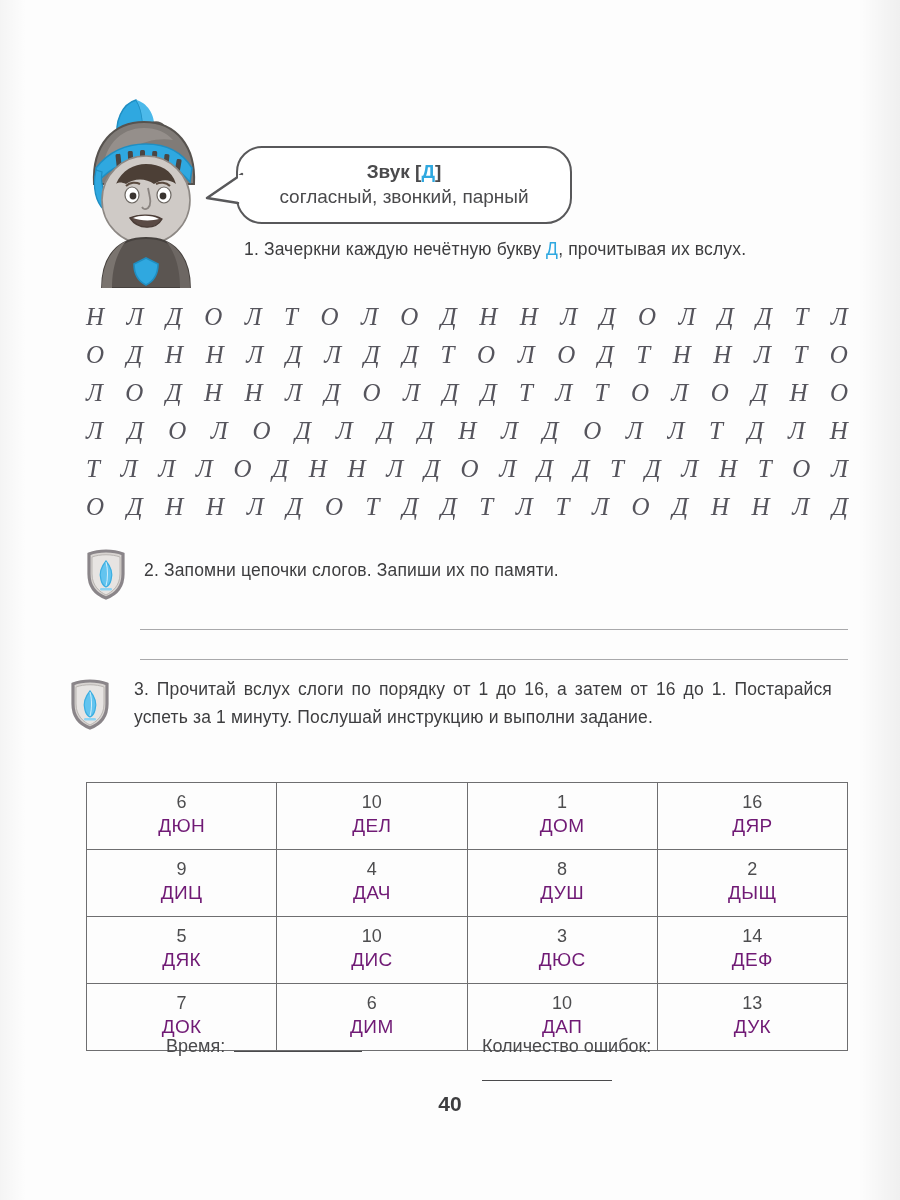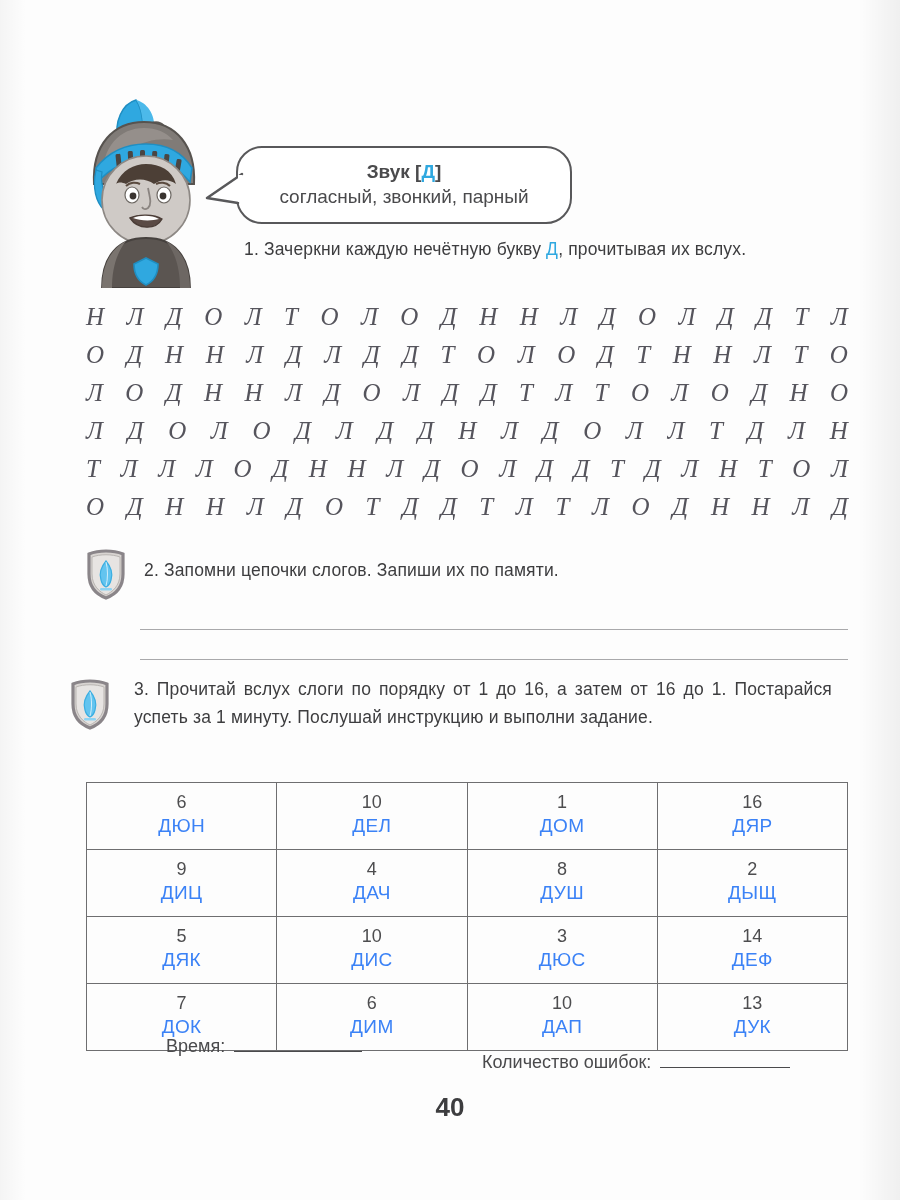--- a/index.html
+++ b/index.html
@@ -199,21 +199,21 @@
   .cell-num {
     display: block;
     font-size: 18px;
     color: #4d4d4f;
     line-height: 1.22;
     font-family: "Liberation Sans", "DejaVu Sans", sans-serif;
   }
   .cell-syl {
     display: block;
     font-size: 19px;
-    color: #3b82f6;
+    color: #701a75;
     line-height: 1.22;
     letter-spacing: 0.4px;
   }
 
   
   .footer-fields {
     position: absolute;
     left: 86px;
     top: 1036px;
     width: 762px;
@@ -222,36 +222,36 @@
   }
   .field {
     position: absolute;
     display: flex;
     align-items: baseline;
     gap: 9px;
     white-space: nowrap;
     margin-left: 44px;
   }
   .field-time { left: 36px; top: 0; }
-  .field-errors { left: 352px; top: 16px; }
+  .field-errors { left: 352px; top: 0; flex-direction: column; }
   .field-rule {
     display: inline-block;
     width: 128px;
     border-bottom: 1.8px solid #4a4a4c;
     height: 14px;
   }
   .field-rule.wide { width: 130px; }
 
   .page-number {
     position: absolute;
     left: 0;
     right: 0;
     top: 1092px;
     text-align: center;
-    font-size: 26px;
+    font-size: 21px;
     font-weight: bold;
     color: #3d3d3f;
   }
 </style>
 </head>
 <body>
 
 <div class="page">
 
   <div class="header-zone">

